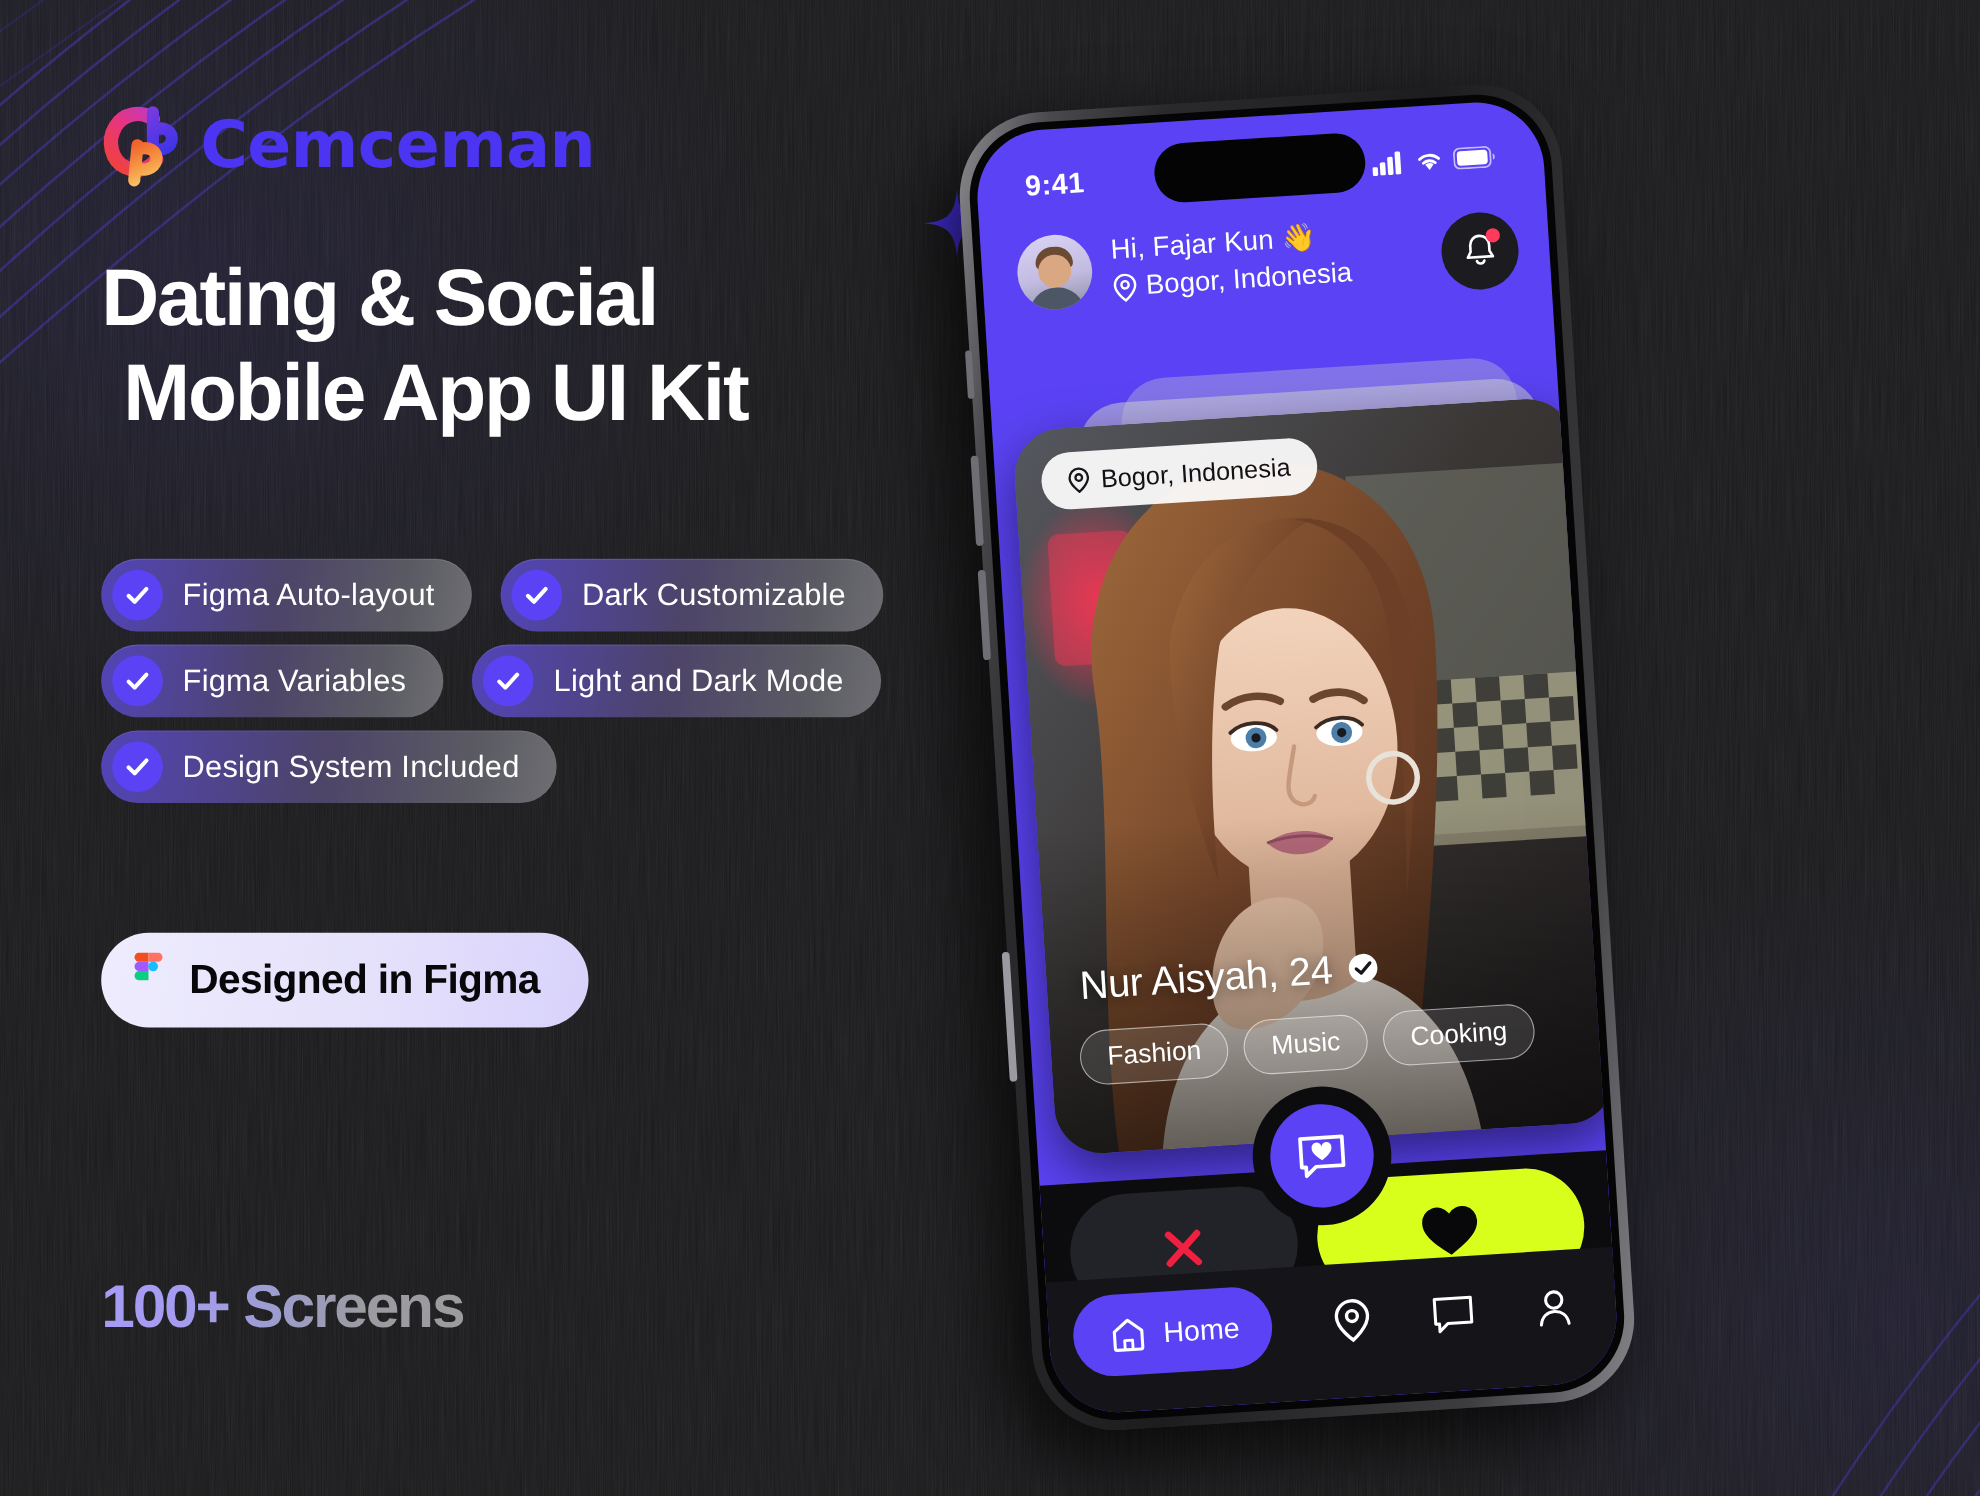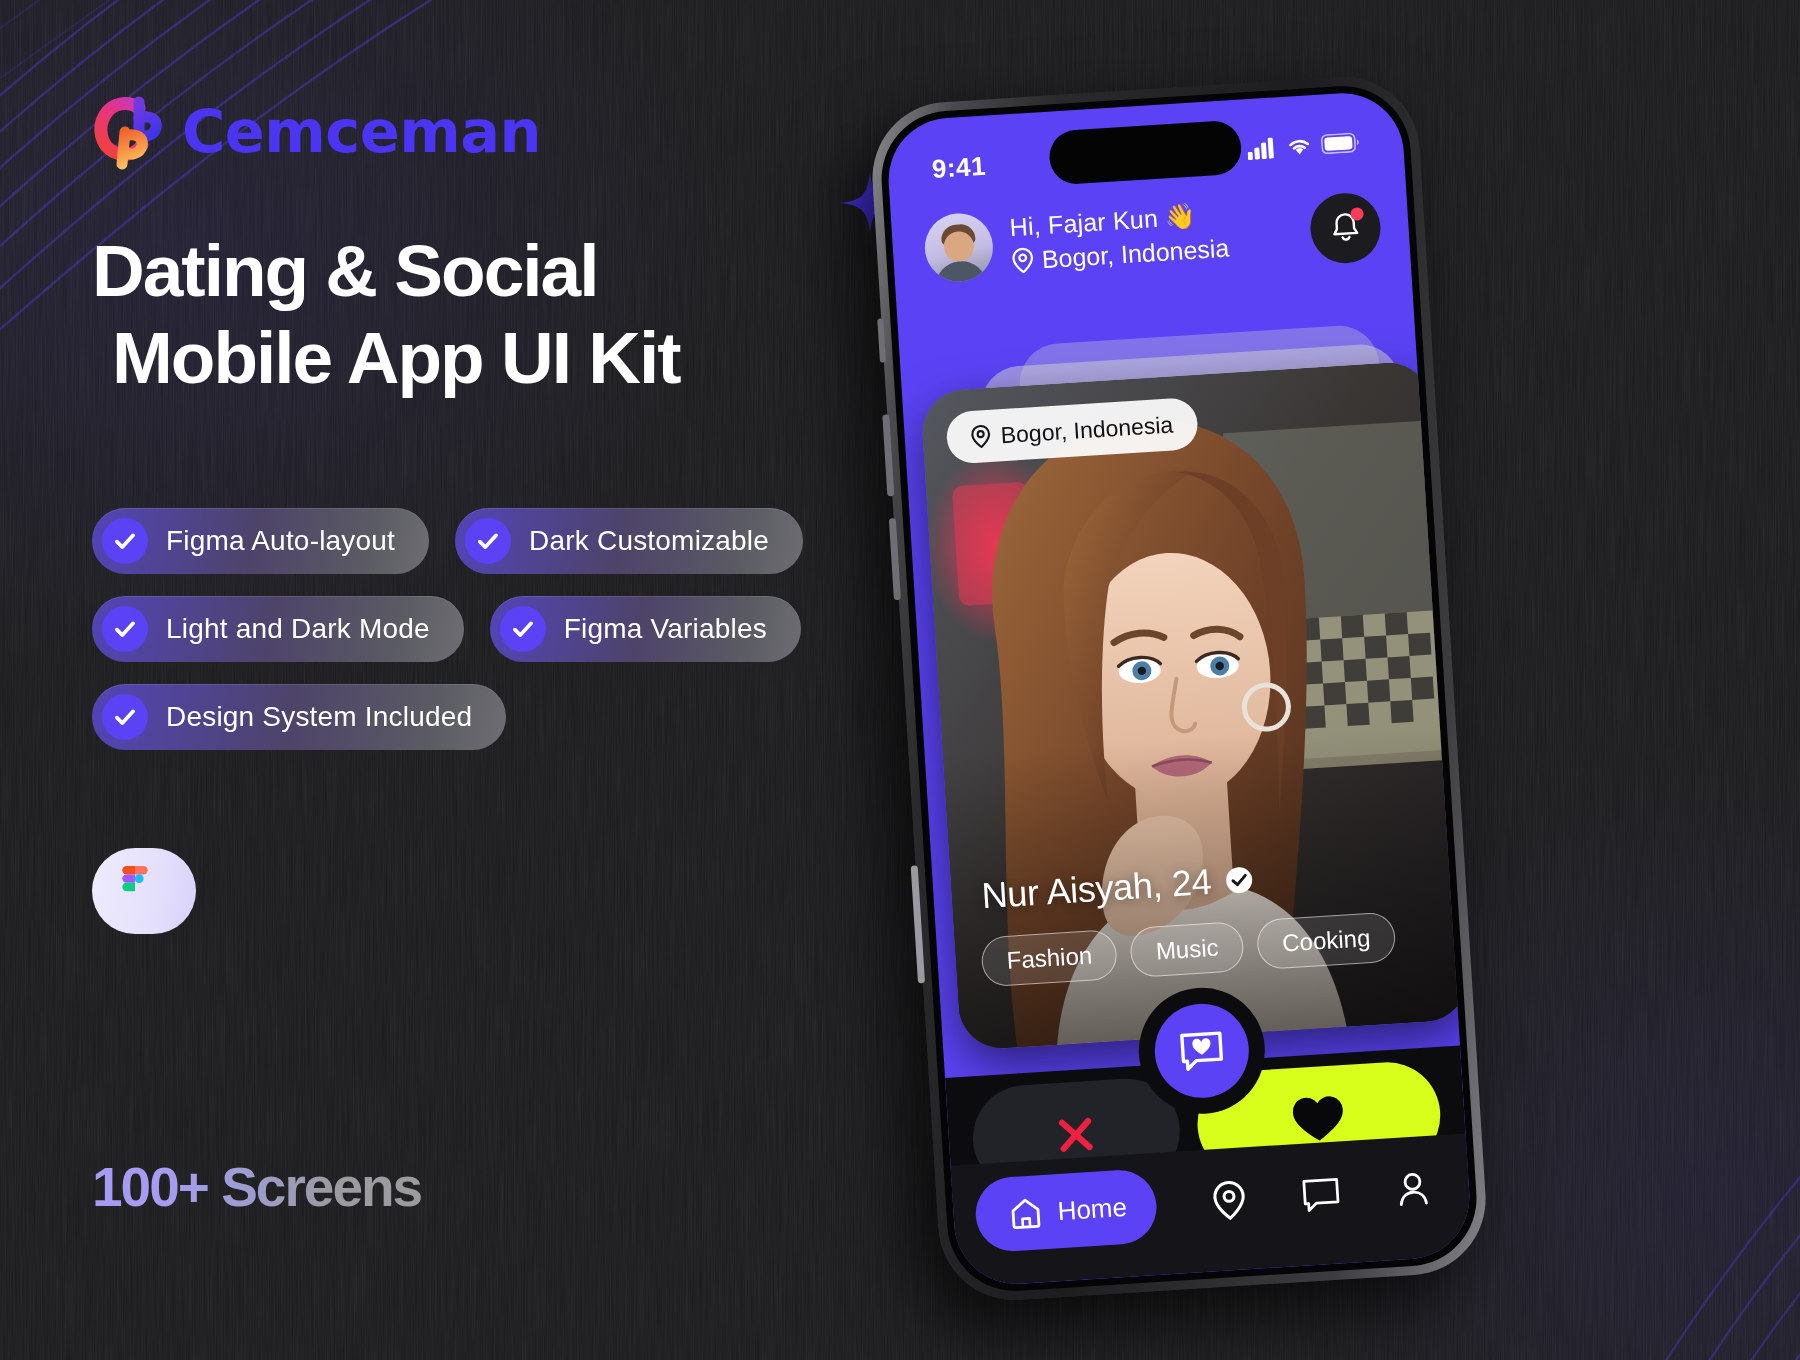--- a/index.html
+++ b/index.html
@@ -43,21 +43,21 @@
   }
   #headline {
     position: absolute; left: 0; top: 228px; width: 760px;
     color: #fff; font-size: 73px; line-height: 1.19;
     font-weight: 700; letter-spacing: -2px;
     font-family: "Liberation Sans", sans-serif;
   }
   #headline .l2 { display: block; margin-left: 20px; }
 
   #features { position: absolute; left: 0; top: 508px; width: 800px; }
-  .feat-row { display: flex; gap: 26px; margin-bottom: 22px; }
+  .feat-row { display: flex; gap: 26px; margin-bottom: 12px; }
   .badge {
     display: flex; align-items: center; gap: 18px;
     height: 66px; padding: 0 34px 0 10px;
     border-radius: 40px;
     background: linear-gradient(100deg, #5344b8 0%, #4d4469 48%, #5b5b63 82%, #6e6e73 100%);
     box-shadow: inset 0 1px 0 rgba(255,255,255,.10);
   }
   .badge .tick {
     width: 46px; height: 46px; border-radius: 50%;
     background: #5b43f5; flex: 0 0 46px;
@@ -352,29 +352,29 @@
         </div>
       </div>
 
       <div class="feat-row">
         <div class="badge">
           <span class="tick">
             <svg viewBox="0 0 24 24" fill="none">
                 <path d="M4.5 12.6 L9.6 17.6 L19.5 6.8" stroke="#fff" stroke-width="3.4" stroke-linecap="round" stroke-linejoin="round"></path>
               </svg>
           </span>
-          <span class="blabel">Light and Dark Mode</span>
+          <span class="blabel">Figma Variables</span>
         </div>
         <div class="badge">
           <span class="tick">
             <svg viewBox="0 0 24 24" fill="none">
                 <path d="M4.5 12.6 L9.6 17.6 L19.5 6.8" stroke="#fff" stroke-width="3.4" stroke-linecap="round" stroke-linejoin="round"></path>
               </svg>
           </span>
-          <span class="blabel">Figma Variables</span>
+          <span class="blabel">Light and Dark Mode</span>
         </div>
       </div>
 
       <div class="feat-row">
         <div class="badge">
           <span class="tick">
             <svg viewBox="0 0 24 24" fill="none">
                 <path d="M4.5 12.6 L9.6 17.6 L19.5 6.8" stroke="#fff" stroke-width="3.4" stroke-linecap="round" stroke-linejoin="round"></path>
               </svg>
           </span>
@@ -384,20 +384,21 @@
     </div>
 
     <div id="figma-badge">
       <svg id="figma-logo" viewBox="0 0 34 50">
         <path d="M8.5 0 H17 V8.4 H8.5 A4.2 4.2 0 0 1 8.5 0 Z" fill="#f24e1e"></path>
         <path d="M17 0 H25.5 A4.2 4.2 0 0 1 25.5 8.4 H17 Z" fill="#ff7262"></path>
         <path d="M8.5 8.4 H17 V16.8 H8.5 A4.2 4.2 0 0 1 8.5 8.4 Z" fill="#a259ff"></path>
         <circle cx="21.2" cy="12.6" r="4.4" fill="#1abcfe"></circle>
         <path d="M8.5 16.8 H17 V25.2 H8.5 A4.2 4.2 0 0 1 8.5 16.8 Z" fill="#0acf83"></path>
       </svg>
+      <span class="flabel">Designed in Figma</span>
     </div>
 
     <div id="screens-line">100+ Screens</div>
   </div>
 
   <div id="phone-wrap">
     <div id="phone-frame">
       <div id="phone-bezel">
         <div id="phone-screen">
 

